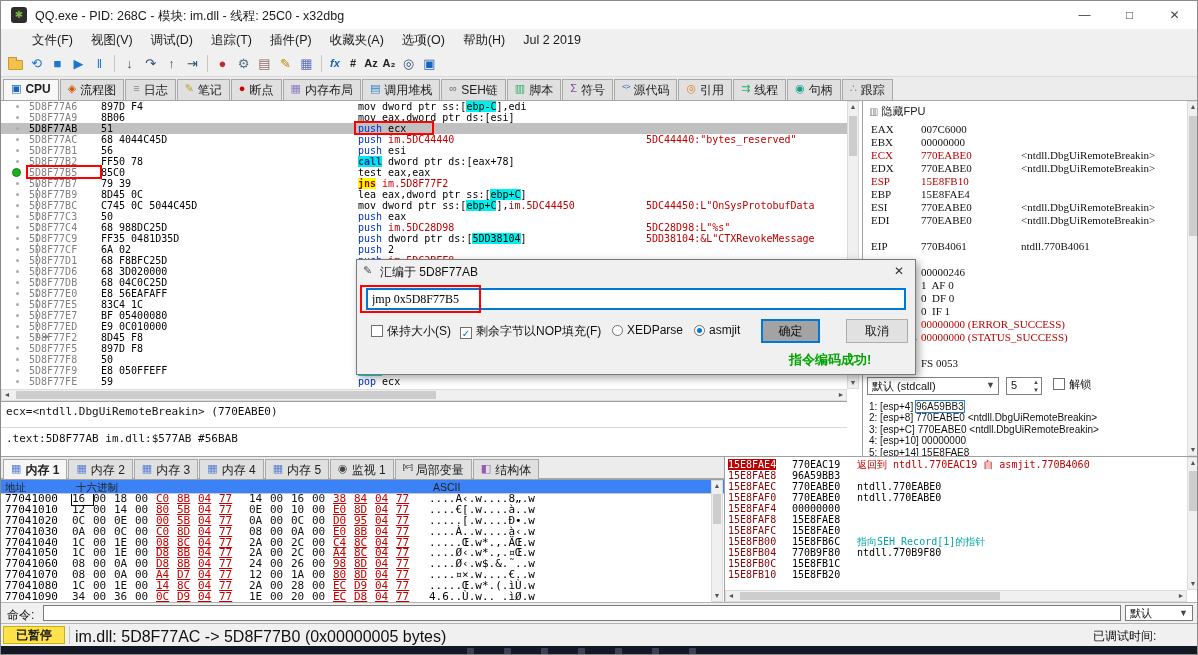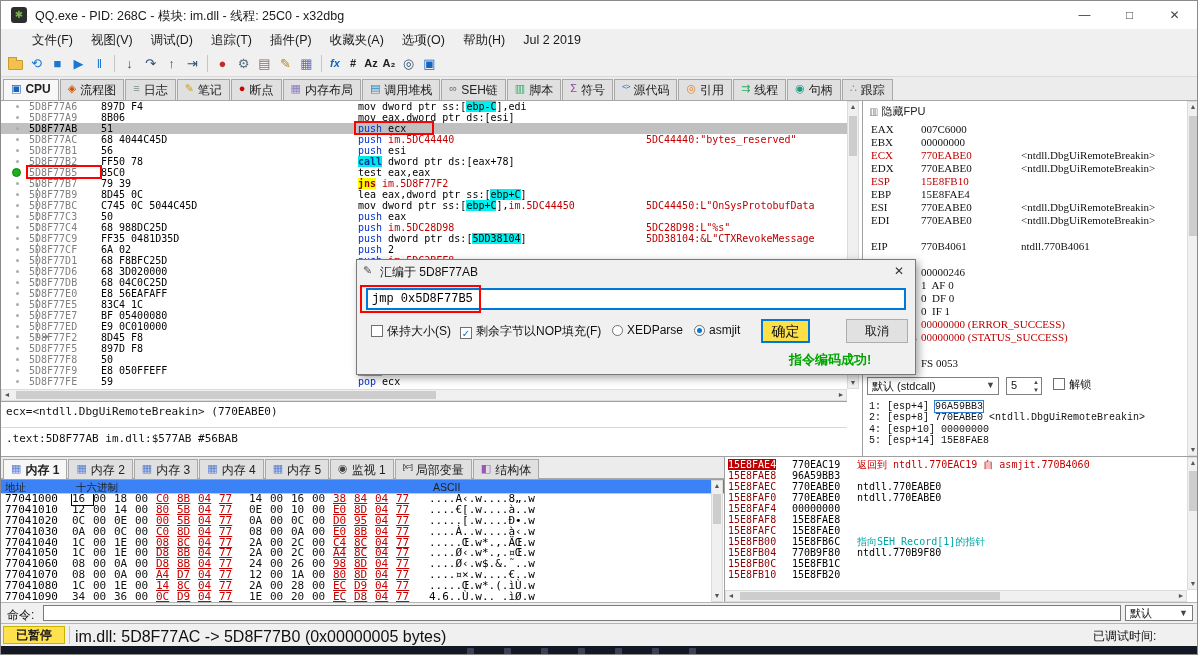--- a/index.html
+++ b/index.html
@@ -71,21 +71,21 @@
 .rlab{display:inline-block;min-width:50px;white-space:pre}
 .rmod{color:#c00000}
 .rerr{color:#c00000}
 .rext{position:absolute;left:150px;white-space:pre}
 #convrow{position:absolute;left:4px;top:276px;width:330px;height:22px;font-size:11px}
 .combo{display:inline-block;width:132px;height:18px;border:1px solid #808080;background:#fff;padding:1px 4px;position:relative;vertical-align:top}
 .combo .arr{position:absolute;right:3px;top:2px;font-size:9px;color:#444}
 .spin{display:inline-block;width:36px;height:18px;border:1px solid #808080;background:#fff;padding:1px 4px;margin-left:4px;position:relative;vertical-align:top}
 .spin .arr{position:absolute;right:2px;top:0;font-size:6px;color:#444;line-height:8px}
 .cbx{display:inline-block;width:12px;height:12px;border:1px solid #707070;background:#fff;vertical-align:-2px;margin:0 4px 0 8px;text-align:center;line-height:11px;font-size:10px;font-weight:bold;color:#0a6cc0}
-#args{position:absolute;left:6px;top:300px;width:326px;font-family:Liberation Mono, monospace;font-size:10px}
+#args{position:absolute;left:6px;top:300px;width:326px;font-family:Liberation Sans, sans-serif;font-size:10px}
 .arow{height:11.4px;line-height:11.4px;white-space:pre}
 .ahl{outline:1px solid #2d7dd2}
 
 #dump{position:absolute;left:0;top:478px;width:723px;height:123px;background:#fff;border-top:1px solid #a0a0a0}
 #dumphead{position:relative;height:14px;background:#3b82f6;border-bottom:1px solid #c8c8c8;font-size:10.5px;color:#222}
 #dh-addr{position:absolute;left:4px;top:1px}
 #dh-hex{position:absolute;left:75px;top:1px}
 #dh-ascii{position:absolute;left:432px;top:1px}
 #dump-rows{position:absolute;left:0;top:14px;width:710px;overflow:hidden;font-family:"DejaVu Sans Mono",monospace;font-size:11px}
 .mrow{height:10.9px;line-height:10.9px;white-space:pre}
@@ -118,26 +118,26 @@
 #statusmsg{position:absolute;left:74px;top:4px;font-size:16px}
 #statusright{position:absolute;left:1092px;top:4px;font-size:12px}
 #taskbar{position:absolute;left:0;top:645px;width:1198px;height:10px;background:#141824}
 .tbdot{position:absolute;top:2px;width:7px;height:7px;background:#3a4156;border-radius:1px}
 
 #dialog{position:absolute;left:355px;top:258px;width:560px;height:116px;background:#f0f0f0;border:1px solid #7a7a7a;box-shadow:3px 3px 8px rgba(0,0,0,.35);z-index:40}
 #dlg-titlebar{position:relative;height:22px}
 #dlg-icon{position:absolute;left:6px;top:4px;font-size:11px;color:#555}
 #dlg-title{position:absolute;left:23px;top:4px;font-size:12px;color:#111}
 #dlg-close{position:absolute;right:0;top:0;width:32px;height:22px;text-align:center;line-height:22px;font-size:12px;color:#333}
-#dlg-input{position:absolute;left:9px;top:28px;width:540px;height:22px;border:2px solid #0078d7;background:#fff;font-family:Liberation Mono, monospace;font-size:12px;padding:0 4px}
+#dlg-input{position:absolute;left:9px;top:28px;width:540px;height:22px;border:2px solid #0078d7;background:#fff;font-family:Liberation Serif, serif;font-size:12px;padding:0 4px}
 .dchk{position:absolute;top:63px;font-size:12px;white-space:nowrap}
 .dbox{display:inline-block;width:12px;height:12px;border:1px solid #707070;background:#fff;vertical-align:-2px;margin-right:4px;text-align:center;line-height:11px;font-size:10px;font-weight:bold;color:#0a6cc0}
 .drad{display:inline-block;width:11px;height:11px;border:1px solid #707070;border-radius:50%;background:#fff;vertical-align:-2px;margin-right:4px;position:relative}
 .drad .dotin{position:absolute;left:2px;top:2px;width:5px;height:5px;border-radius:50%;background:#0078d7}
-#dlg-ok{position:absolute;left:404px;top:59px;width:49px;height:24px;background:#fde047;border:2px solid #0078d7;text-align:center;line-height:20px;font-size:14px}
+#dlg-ok{position:absolute;left:404px;top:59px;width:59px;height:24px;background:#a3a3a3;border:2px solid #0078d7;text-align:center;line-height:20px;font-size:12px}
 #dlg-cancel{position:absolute;left:489px;top:59px;width:62px;height:24px;background:#e1e1e1;border:1px solid #adadad;text-align:center;line-height:22px;font-size:12px}
 #dlg-status{position:absolute;left:432px;top:91px;font-size:13px;font-weight:bold;color:#00a400}
 
 .anno{position:absolute;border:2px solid #ff0000;z-index:50}
 #anno1{left:353px;top:120px;width:80px;height:14px}
 #anno2{left:25px;top:164px;width:76px;height:14px}
 #anno3{position:absolute;left:3px;top:25px;width:121px;height:28px;border:2px solid #ff0000}
 </style>
 </head>
 <body>
@@ -228,20 +228,21 @@
         <div class="rrow"><span class="rlab">GS 002B</span><span class="rval">FS 0053</span></div>
       </div>
     <div id="convrow">
       <span class="combo"><span>默认 (stdcall)</span><span class="arr">▼</span></span>
       <span class="spin"><span>5</span><span class="arr">▲<br>▼</span></span>
       <span class="cbx"></span><span>解锁</span>
     </div>
     <div id="args">
         <div class="arow"><span>1: [esp+4] </span><span class="ahl">96A59BB3</span></div>
         <div class="arow"><span>2: [esp+8] 770EABE0 &lt;ntdll.DbgUiRemoteBreakin&gt;</span></div>
+        <div class="arow"><span>3: [esp+C] 770EABE0 &lt;ntdll.DbgUiRemoteBreakin&gt;</span></div>
         <div class="arow"><span>4: [esp+10] 00000000</span></div>
         <div class="arow"><span>5: [esp+14] 15E8FAE8</span></div>
       </div>
     <div class="vsb" style="left:324px;top:0;height:355px">
       <span class="sbb" style="top:0;left:0">▲</span>
       <div class="vthumb" style="top:14px;height:120px"></div>
       <span class="sbb" style="bottom:0;left:0">▼</span>
     </div>
   </div>
 

